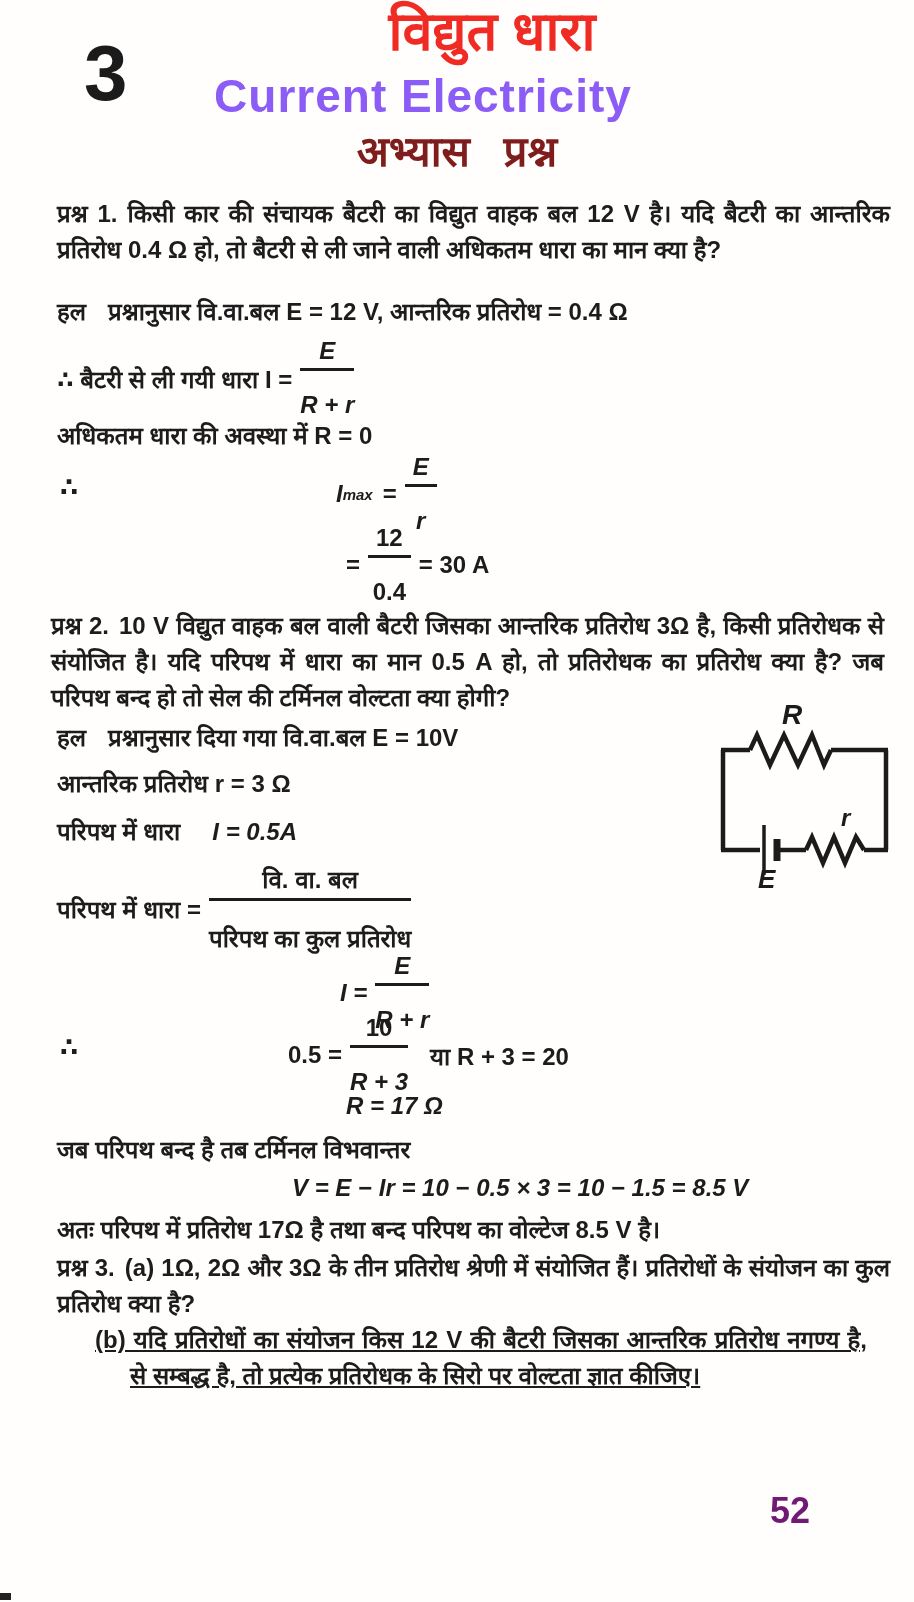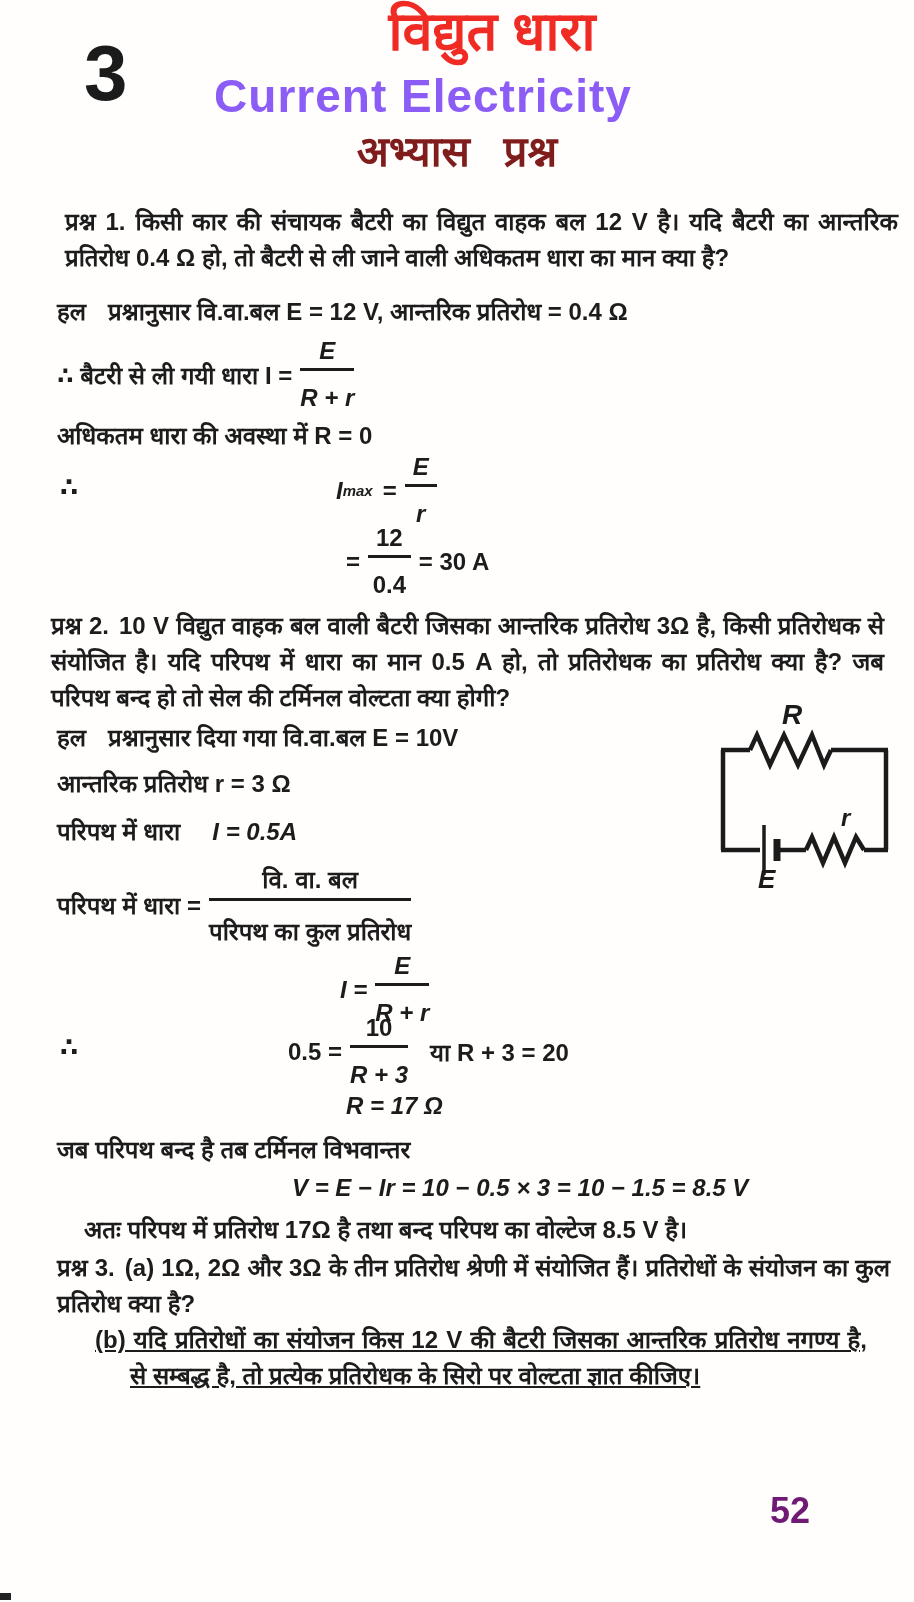--- a/index.html
+++ b/index.html
@@ -57,21 +57,21 @@
     display:inline-flex;align-items:center;
     font-size:24px;font-weight:700;white-space:nowrap;justify-content:flex-end;
   }
   .formula .gap{width:10px;}
   .frac{
     display:inline-flex;flex-direction:column;
     text-align:center;vertical-align:middle;
     margin:0 8px;
   }
   .frac .num{display:block;border-bottom:3px solid #1c1c1c;padding:0 8px 3px;}
-  .frac .den{display:block;padding-top:13px;}
+  .frac .den{display:block;padding-top:20px;}
   .var{font-style:italic;}
   .imax-sub{font-size:15px;font-style:italic;}
   .therefore{font-size:26px;font-weight:700;}
 
   
   .circuit{left:698px;top:698px;}
   .circuit svg text{
     font-family:"Liberation Sans","DejaVu Sans",sans-serif;
     font-style:italic;font-weight:700;fill:#1b1b1b;
   }
@@ -89,21 +89,21 @@
 </head>
 <body>
 
 <div class="page">
 
   <div class="abs chapter-number">3</div>
   <div class="abs title-hindi">विद्युत धारा</div>
   <div class="abs title-english">Current Electricity</div>
   <div class="abs subtitle">अभ्यास  प्रश्न</div>
 
-  <p class="abs para" style="left:57px;top:196px;width:833px;margin:8px;"><span class="qlabel">प्रश्न 1.</span><span>किसी कार की संचायक बैटरी का विद्युत वाहक बल 12 V है। यदि बैटरी का आन्तरिक प्रतिरोध 0.4 Ω हो, तो बैटरी से ली जाने वाली अधिकतम धारा का मान क्या है?</span></p>
+  <p class="abs para" style="left:57px;top:196px;width:833px;margin:0;"><span class="qlabel">प्रश्न 1.</span><span>किसी कार की संचायक बैटरी का विद्युत वाहक बल 12 V है। यदि बैटरी का आन्तरिक प्रतिरोध 0.4 Ω हो, तो बैटरी से ली जाने वाली अधिकतम धारा का मान क्या है?</span></p>
 
   <p class="abs line" style="left:57px;top:296px;margin:0;"><span class="sol-label">हल</span><span>प्रश्नानुसार वि.वा.बल E = 12 V, आन्तरिक प्रतिरोध = 0.4 Ω</span></p>
 
   <div class="abs formula" style="left:57px;top:337px;">
     <span>∴ बैटरी से ली गयी धारा I =</span>
     <span class="frac">
       <span class="num var">E</span>
       <span class="den var">R + r</span>
     </span>
   </div>
@@ -189,21 +189,21 @@
     <span style="display:inline-block;width:14px;"></span>
     <span>या  R + 3 = 20</span>
   </div>
 
   <div class="abs line var" style="left:346px;top:1090px;">R = 17 Ω</div>
 
   <div class="abs line" style="left:57px;top:1134px;">जब परिपथ बन्द है तब टर्मिनल विभवान्तर</div>
 
   <div class="abs line var" style="left:292px;top:1172px;">V = E − Ir = 10 − 0.5 × 3 = 10 − 1.5 = 8.5 V</div>
 
-  <div class="abs line" style="left:57px;top:1214px;margin-left:27px;">अतः परिपथ में प्रतिरोध 17Ω है तथा बन्द परिपथ का वोल्टेज 8.5 V है।</div>
+  <div class="abs line" style="left:57px;top:1214px;">अतः परिपथ में प्रतिरोध 17Ω है तथा बन्द परिपथ का वोल्टेज 8.5 V है।</div>
 
   <p class="abs para" style="left:57px;top:1250px;width:833px;margin:0;"><span class="qlabel">प्रश्न 3.</span><span>(a) 1Ω, 2Ω और 3Ω के तीन प्रतिरोध श्रेणी में संयोजित हैं। प्रतिरोधों के संयोजन का कुल प्रतिरोध क्या है?</span></p>
 
   <p class="abs para" style="left:95px;top:1322px;width:772px;margin:0;padding-left:35px;text-indent:-35px;box-sizing:border-box;text-decoration:underline;"><span>(b) यदि प्रतिरोधों का संयोजन किस 12 V की बैटरी जिसका आन्तरिक प्रतिरोध नगण्य है, से सम्बद्ध है, तो प्रत्येक प्रतिरोधक के सिरो पर वोल्टता ज्ञात कीजिए।</span></p>
 
   <div class="abs page-number">52</div>
   <div class="abs corner-mark"></div>
 
 </div>
 

